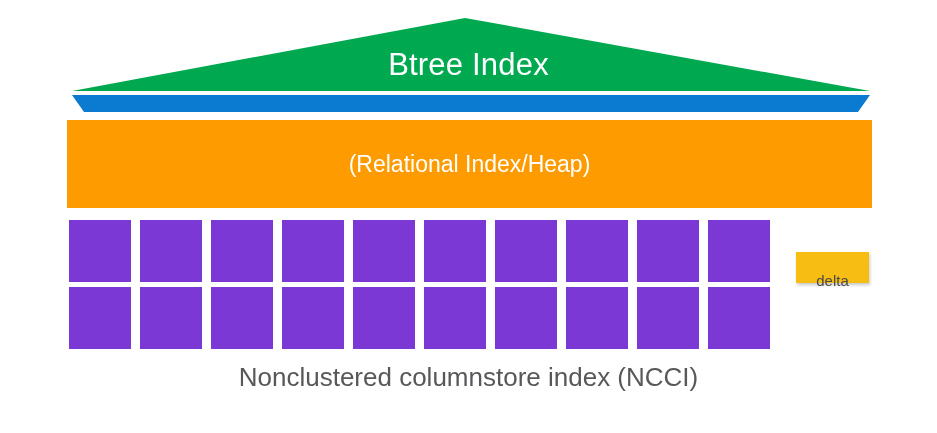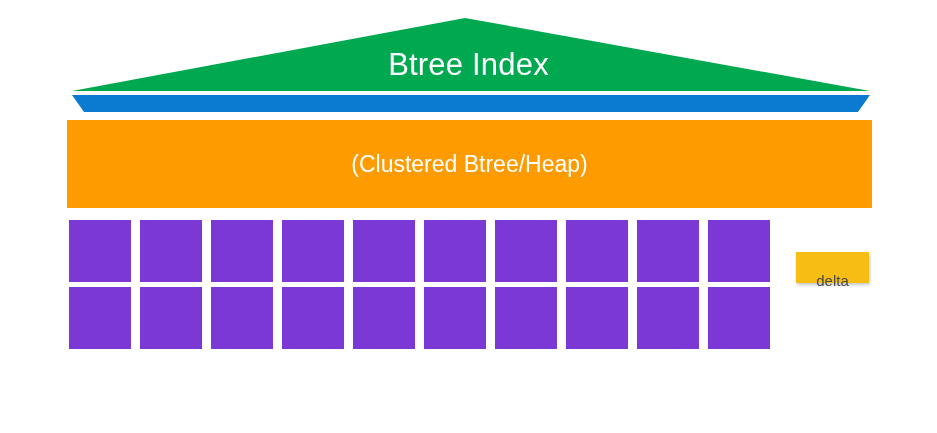--- a/index.html
+++ b/index.html
@@ -140,21 +140,21 @@
   <div class="pyramid-layer">
     <svg viewBox="0 0 937 433" xmlns="http://www.w3.org/2000/svg">
       <polygon fill="#00A94F" points="465,18 870,91 72,91"></polygon>
       <polygon fill="#0A7BD0" points="465,95 870,95 858,112 84,112 72,95"></polygon>
     </svg>
   </div>
 
   <div class="btree-label">Btree Index</div>
 
   <div class="relational-table">
-    <div class="line">(Clustered Btree/Heap)</div>
+    <div class="line">(Relational Index/Heap)</div>
   </div>
 
   <div class="rowgroup-grid">
     <div class="rowgroup-row">
         <div class="rowgroup-cell" style="background: rgb(123, 56, 212);"></div>
         <div class="rowgroup-cell" style="background: rgb(123, 56, 212);"></div>
         <div class="rowgroup-cell" style="background: rgb(123, 56, 212);"></div>
         <div class="rowgroup-cell" style="background: rgb(123, 56, 212);"></div>
         <div class="rowgroup-cell" style="background: rgb(123, 56, 212);"></div>
         <div class="rowgroup-cell" style="background: rgb(123, 56, 212);"></div>
@@ -174,14 +174,15 @@
         <div class="rowgroup-cell" style="background: rgb(123, 56, 212);"></div>
         <div class="rowgroup-cell" style="background: rgb(123, 56, 212);"></div>
         <div class="rowgroup-cell" style="background: rgb(123, 56, 212);"></div>
       </div>
   </div>
 
   <div class="delta-badge">
     <span>delta</span>
   </div>
 
+  <div class="ncci-caption">Nonclustered columnstore index (NCCI)</div>
 
 </div>
 
 </body></html>

